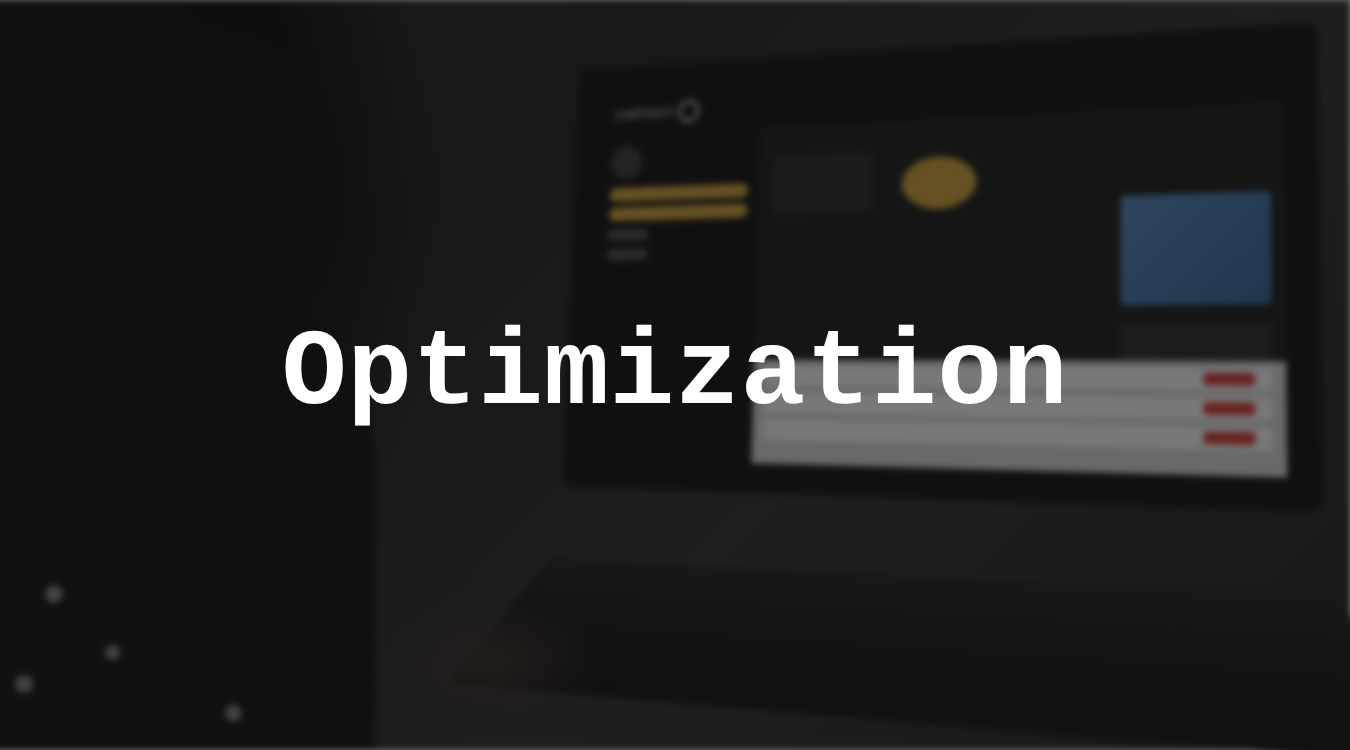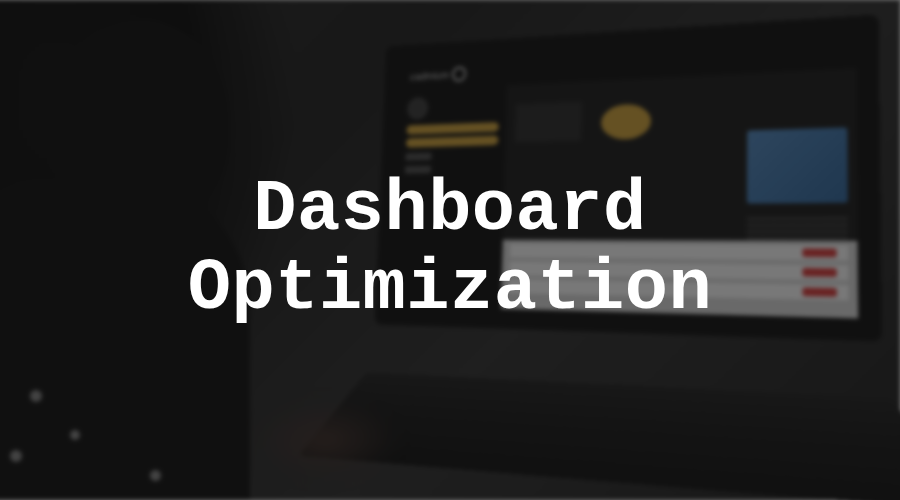--- a/index.html
+++ b/index.html
@@ -399,15 +399,14 @@
     </div>
     <div class="laptop-base"></div>
   </div>
 
   <div class="hands"></div>
 </div>
 
 <div class="overlay"></div>
 
 <div class="title-container">
-  <div class="title-line">Dashboard</div>
   <div class="title-line">Optimization</div>
 </div>
 
 </body></html>

